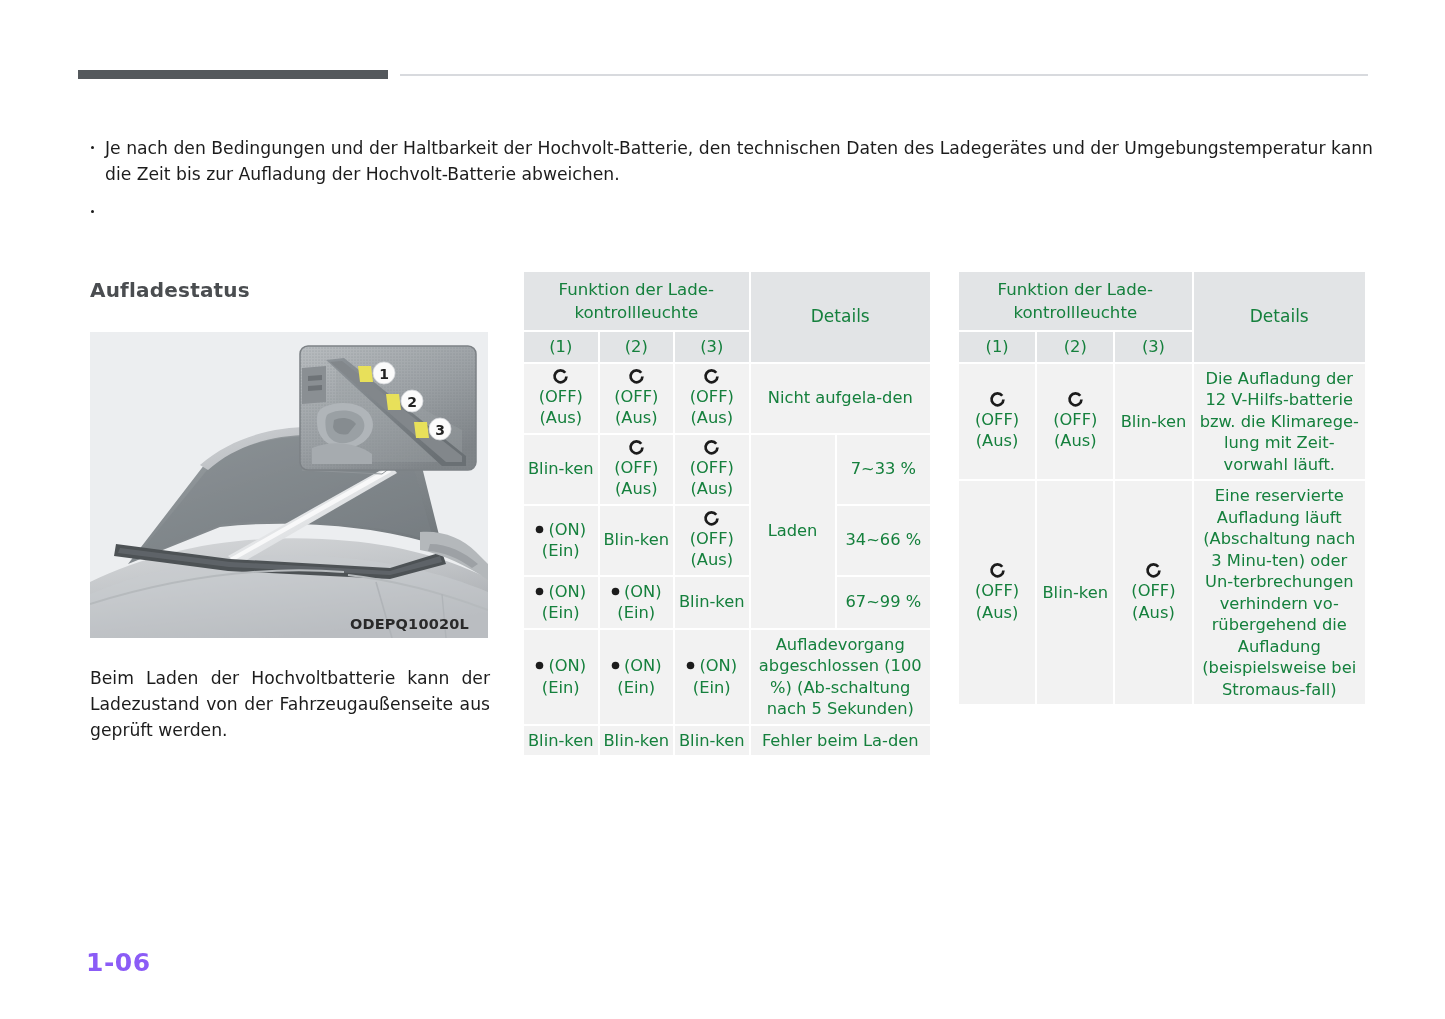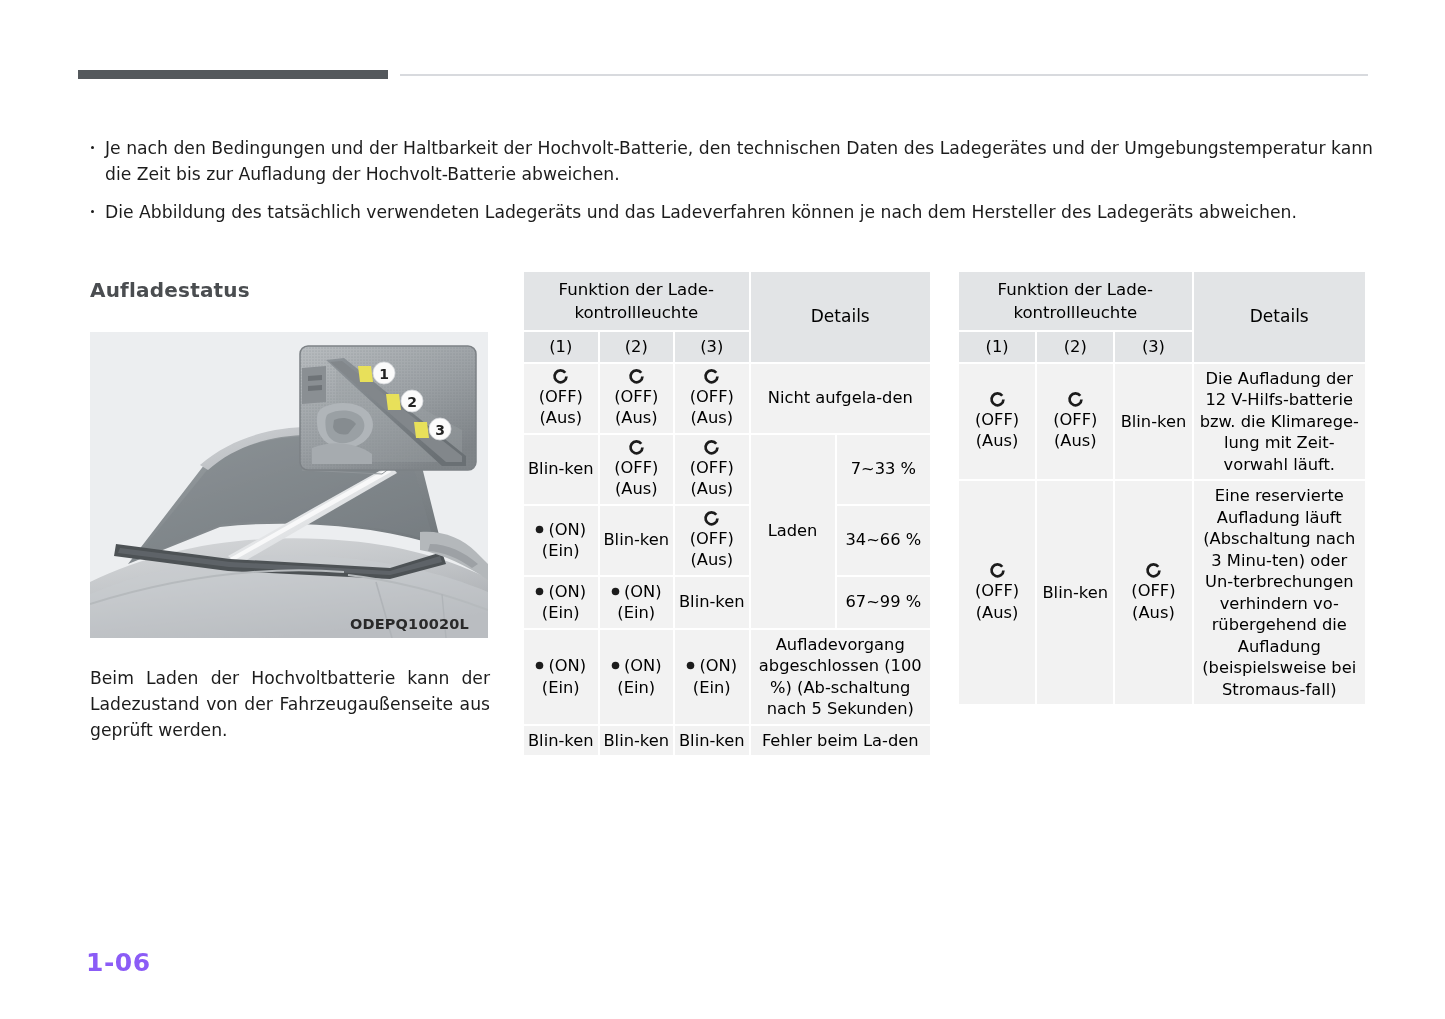--- a/index.html
+++ b/index.html
@@ -121,21 +121,21 @@
     color: #1c1c1c;
     text-align: justify;
   }
   .figure-caption > span { display: block; }
 
   
   .tbl {
     position: absolute;
     border-collapse: collapse;
     font-size: 16.3px;
-    color: #000000;
+    color: #15803d;
   }
   .tbl td, .tbl th {
     border: 2px solid #ffffff;
     background: #f2f2f2;
     text-align: center;
     vertical-align: middle;
     font-weight: normal;
     line-height: 21.5px;
     padding: 4px 3px;
   }
@@ -180,21 +180,20 @@
   <div class="rule-light"></div>
 </div>
 
 <div class="bullets">
   <div class="bullet">
     <span class="dot"></span>
     <span>Je nach den Bedingungen und der Haltbarkeit der Hochvolt-Batterie, den technischen Daten des Ladegerätes und der Umgebungstemperatur kann die Zeit bis zur Aufladung der Hochvolt-Batterie abweichen.</span>
   </div>
   <div class="bullet">
     <span class="dot"></span>
-    <span>Die Abbildung des tatsächlich verwendeten Ladegeräts und das Ladeverfahren können je nach dem Hersteller des Ladegeräts abweichen.</span>
   </div>
 </div>
 
 <div class="section-heading">Aufladestatus</div>
 
 <div class="figure">
   <svg viewBox="0 0 398 306" xmlns="http://www.w3.org/2000/svg">
     <defs>
       <linearGradient id="gHood" x1="0" y1="0" x2="0.45" y2="1">
         <stop offset="0" stop-color="#d6d8da"></stop>

